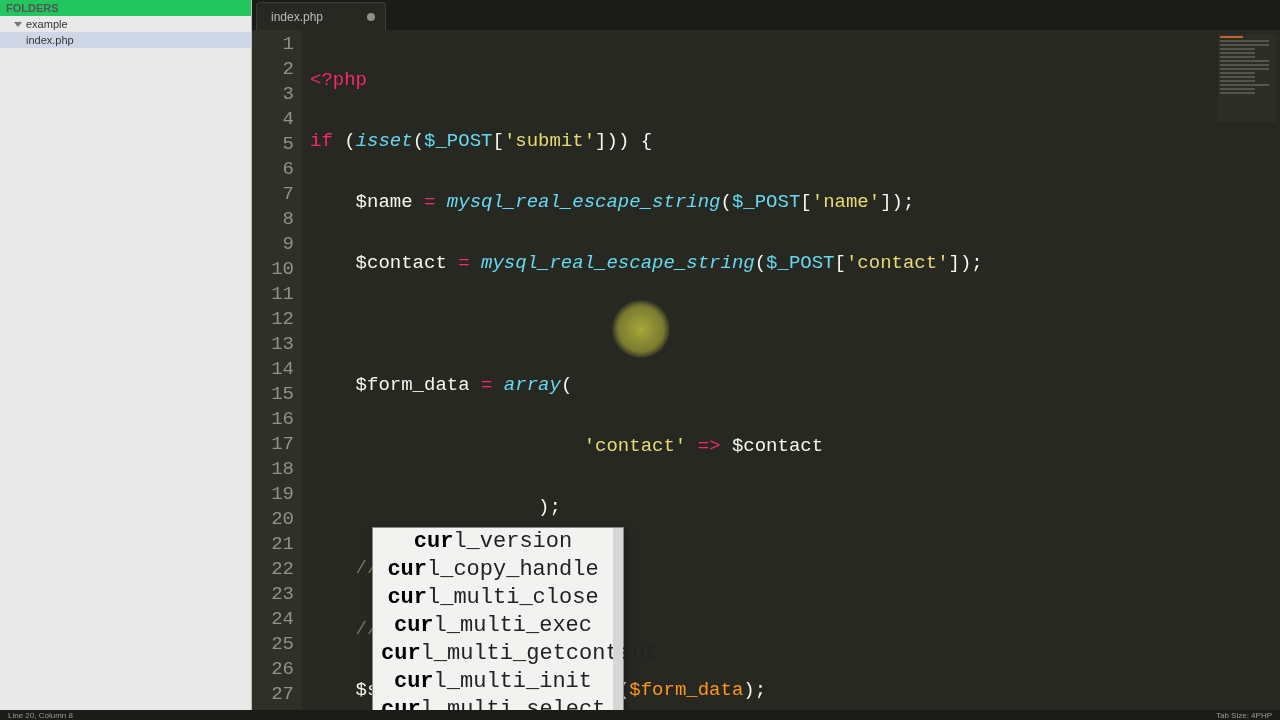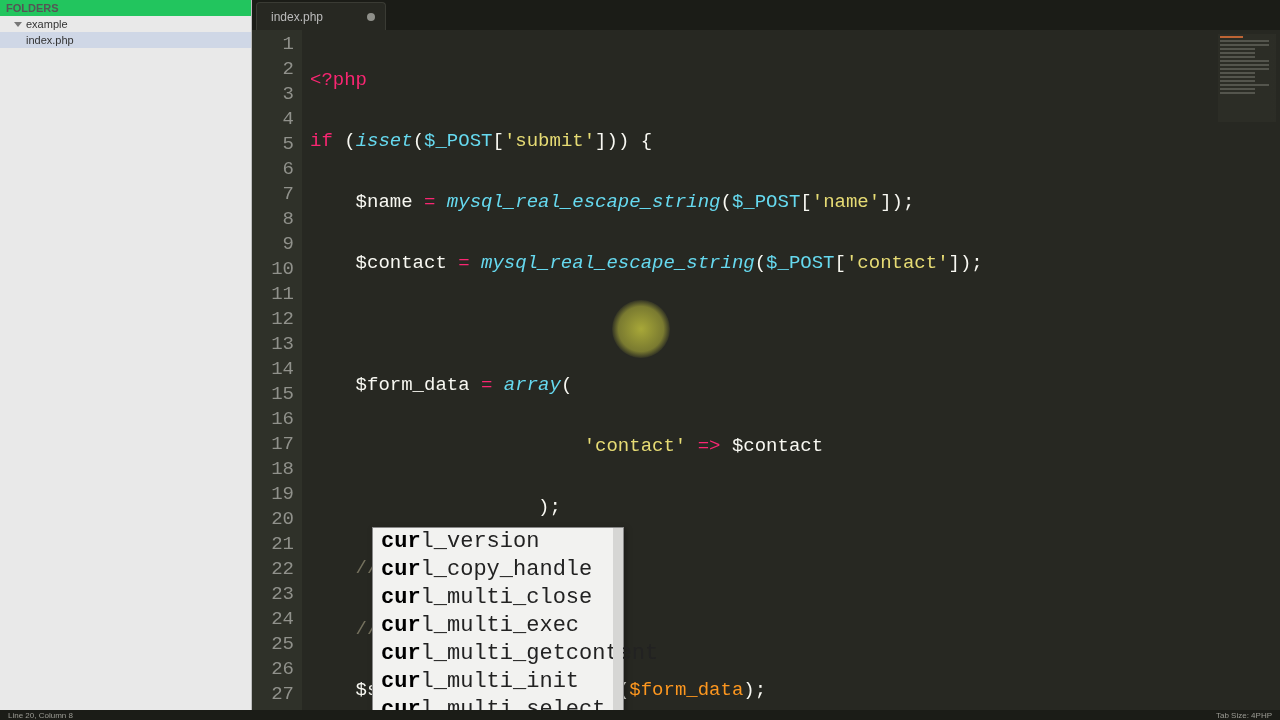--- a/index.html
+++ b/index.html
@@ -115,20 +115,21 @@
   }
   .ac::after {
     
     content: "";
     position: absolute; right: 0; top: 0; bottom: 0;
     width: 10px; background: #d6d6d4;
   }
   .ac .item {
     padding: 0 18px 0 8px;
     color: #222;
+    text-align: center;
   }
   .ac .item b { font-weight: bold; color: #000; }
   
   .spotlight {
     position: absolute;
     width: 58px; height: 58px;
     border-radius: 50%;
     background: radial-gradient(circle, rgba(190,190,60,.85) 0%, rgba(190,190,60,.55) 55%, rgba(190,190,60,0) 73%);
     pointer-events: none;
     z-index: 15;

